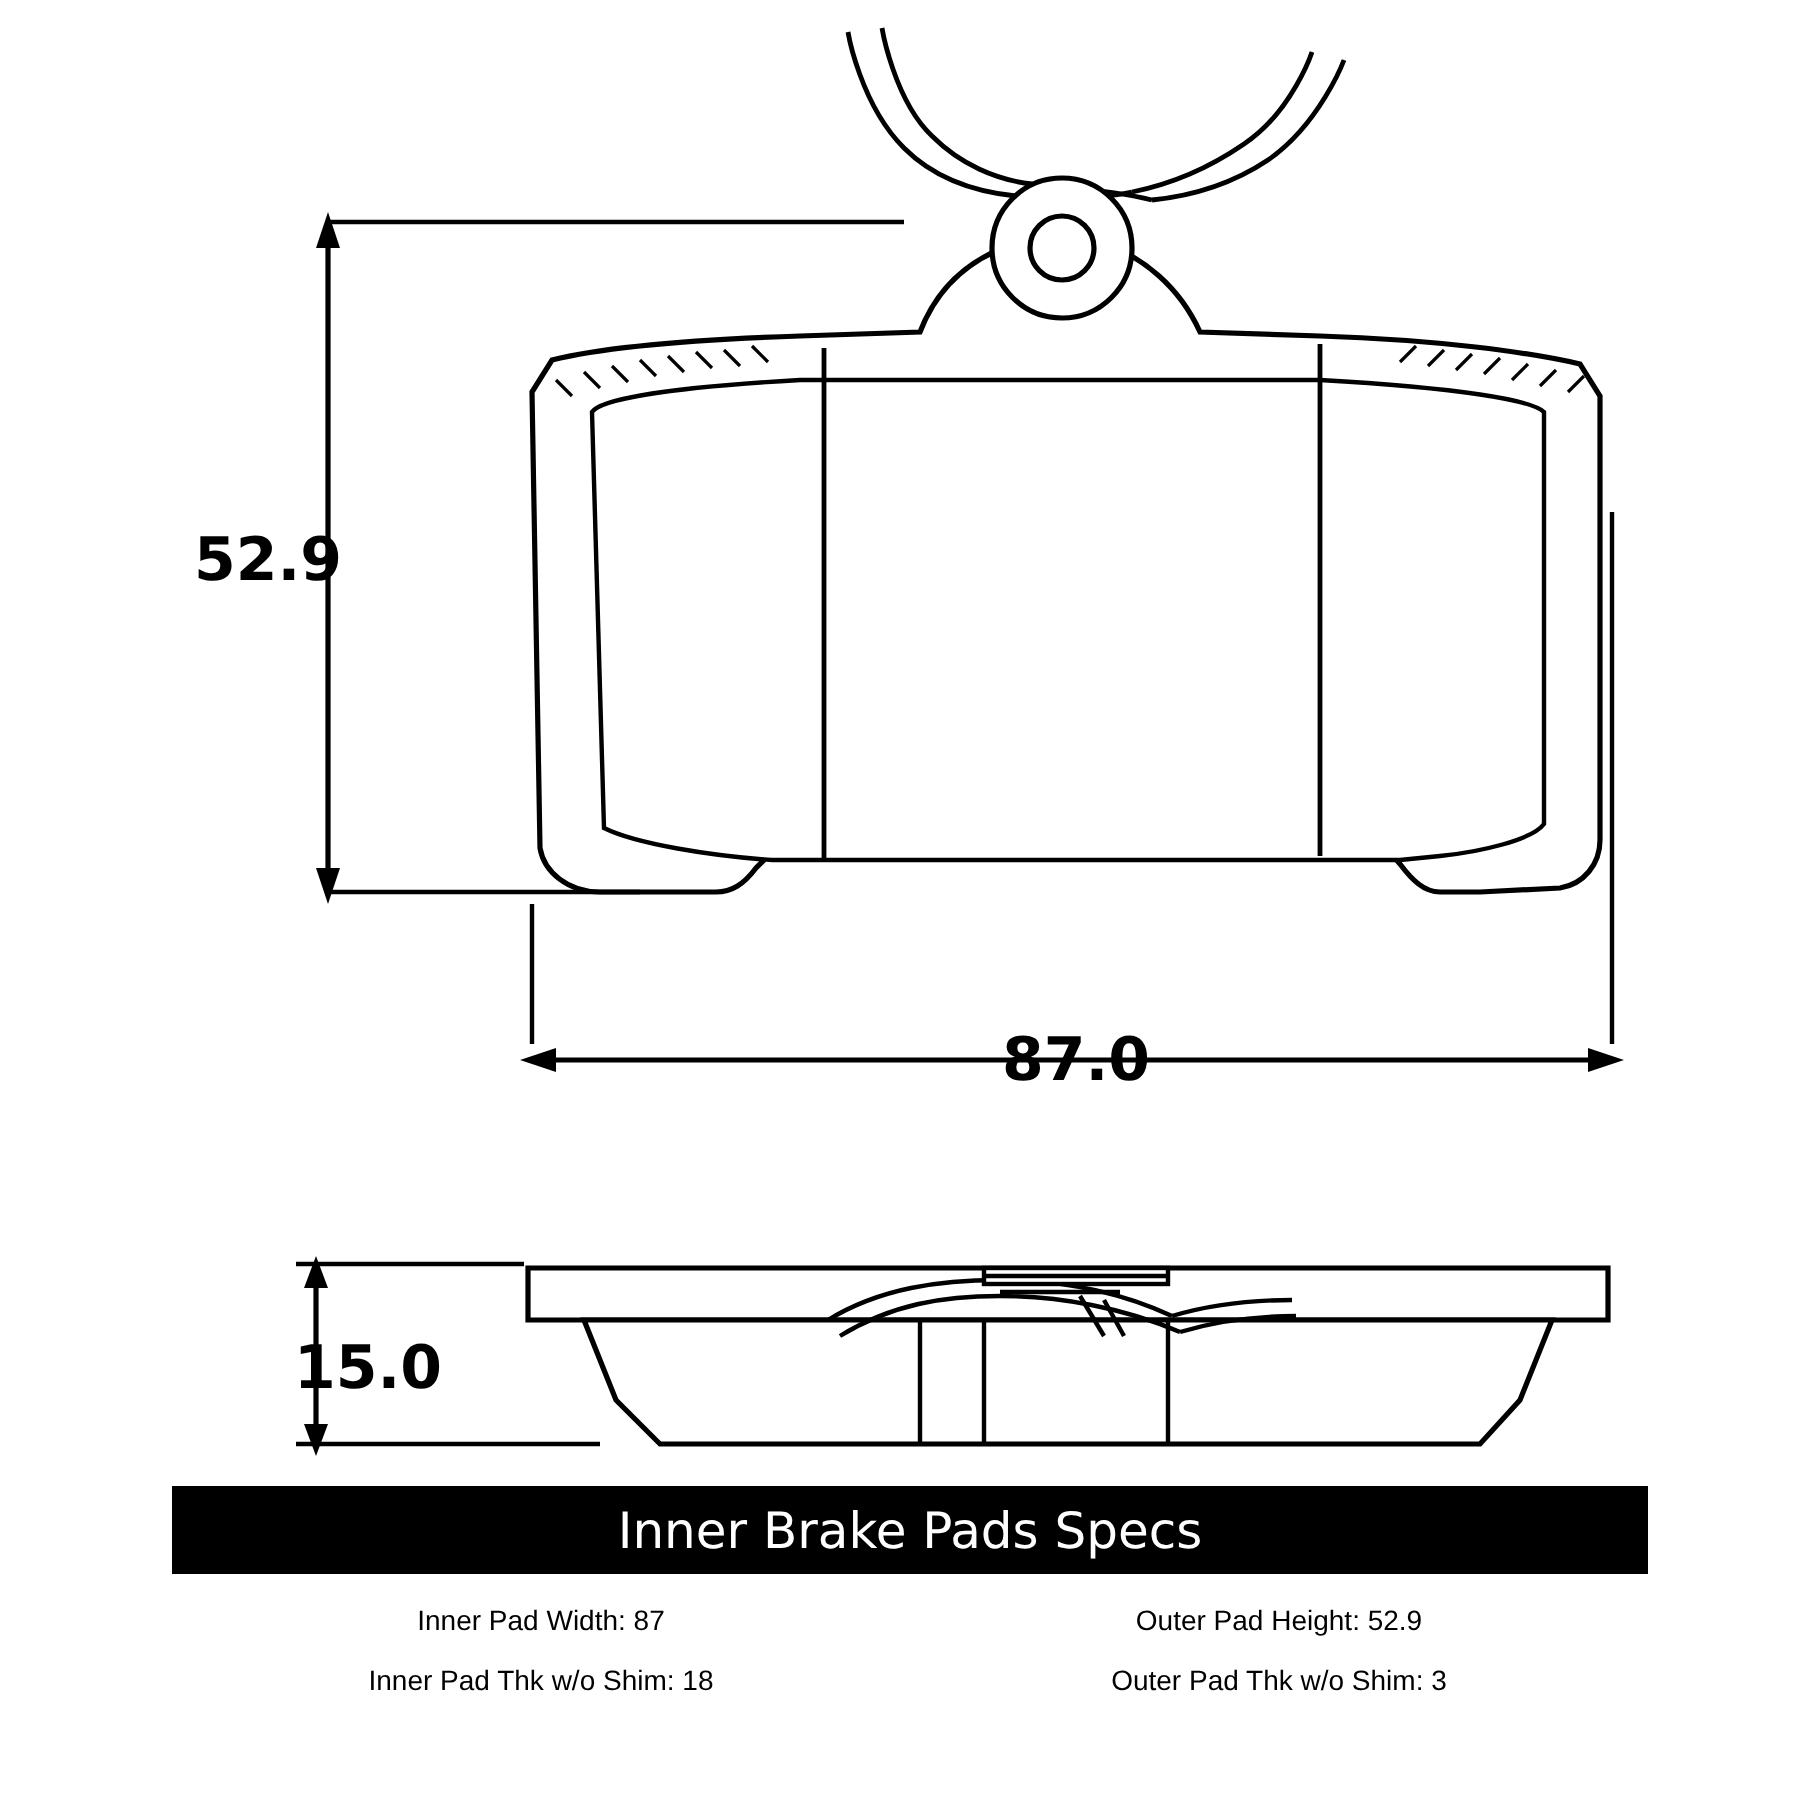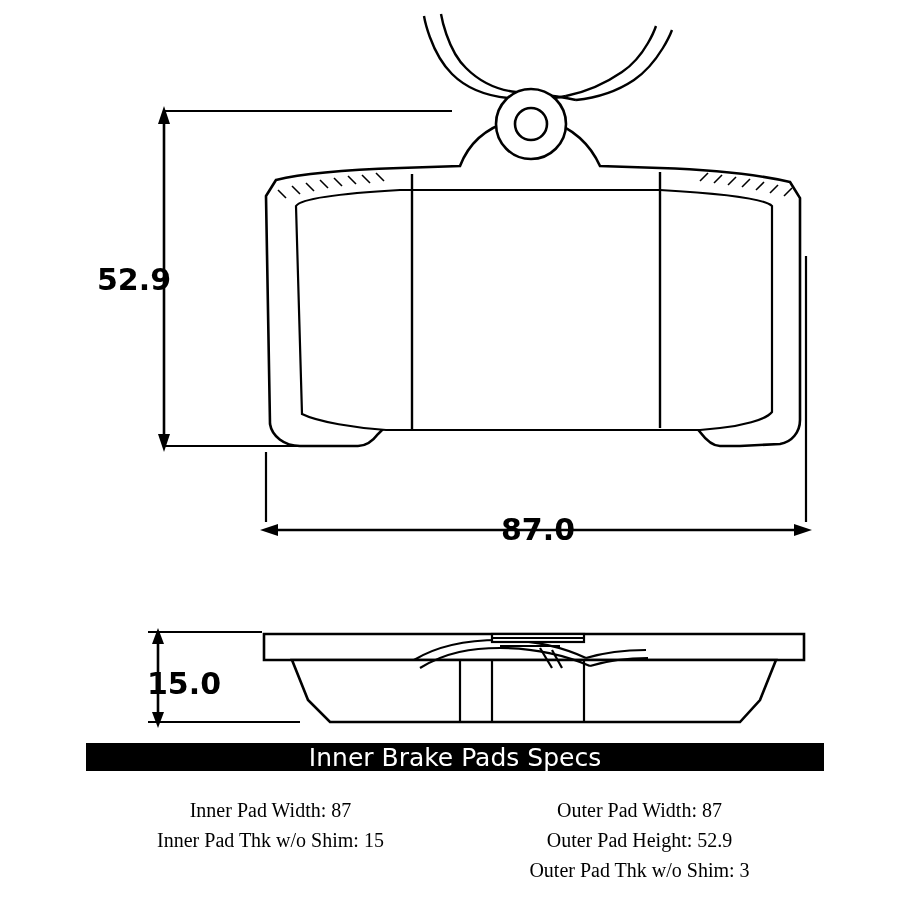--- a/index.html
+++ b/index.html
@@ -31,21 +31,21 @@
     font-weight: bold;
     font-size: 30px;
     font-family: "DejaVu Sans", sans-serif;
     fill: #000000;
   }
   .spec-bar {
     position: absolute;
     left: 86px;
     top: 743px;
     width: 738px;
-    height: 28px;
+    height: 44px;
     background: #000000;
     display: flex;
     align-items: center;
   }
   .spec-bar-half {
     flex: 1 1 50%;
     color: #ffffff;
     font-size: 25px;
     text-align: center;
     font-family: "DejaVu Sans", sans-serif;
@@ -56,24 +56,24 @@
     left: 86px;
     top: 795px;
     width: 738px;
     display: flex;
   }
   .spec-col {
     flex: 1 1 50%;
     text-align: center;
   }
   .spec-line {
-    font-size: 20px;
+    font-size: 14px;
     line-height: 30px;
     color: #000000;
-    font-family: Liberation Serif, serif;
+    font-family: Liberation Sans, sans-serif;
   }
 </style>
 </head>
 <body>
 
 <div id="stage">
 
   <svg class="drawing" viewBox="0 0 910 910">
 
     <g>
@@ -206,22 +206,21 @@
 
   </svg>
 
   <div class="spec-bar">
     <div class="spec-bar-half">Inner Brake Pads Specs</div>
   </div>
 
   <div class="spec-cols">
     <div class="spec-col">
       <div class="spec-line">Inner Pad Width: 87</div>
-      <div class="spec-line">Inner Pad Thk w/o Shim: 15</div>
+      <div class="spec-line">Inner Pad Thk w/o Shim: 18</div>
     </div>
     <div class="spec-col">
-      <div class="spec-line">Outer Pad Width: 87</div>
       <div class="spec-line">Outer Pad Height: 52.9</div>
       <div class="spec-line">Outer Pad Thk w/o Shim: 3</div>
     </div>
   </div>
 
 </div>
 
 </body></html>

